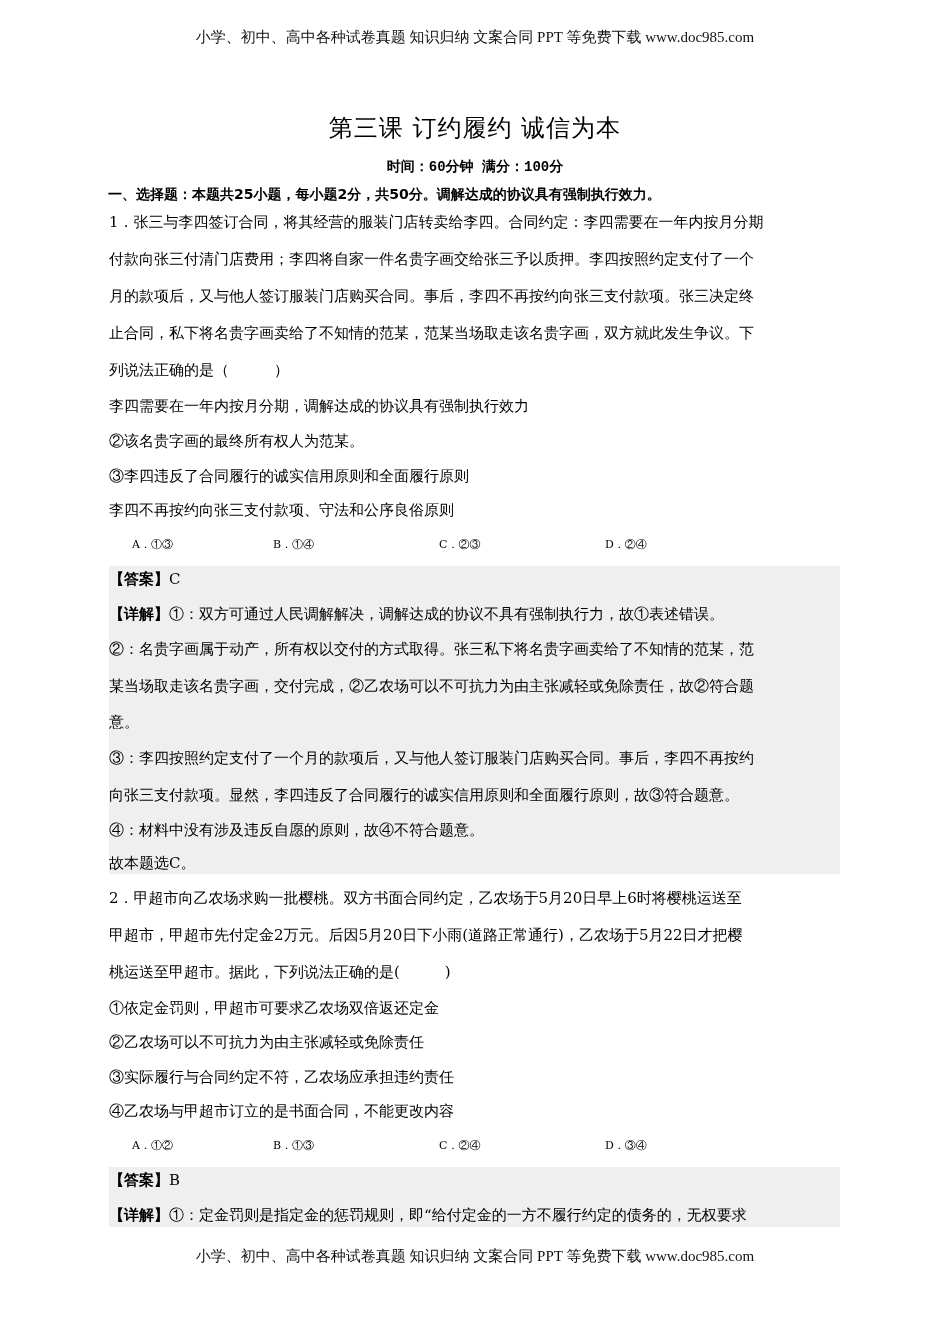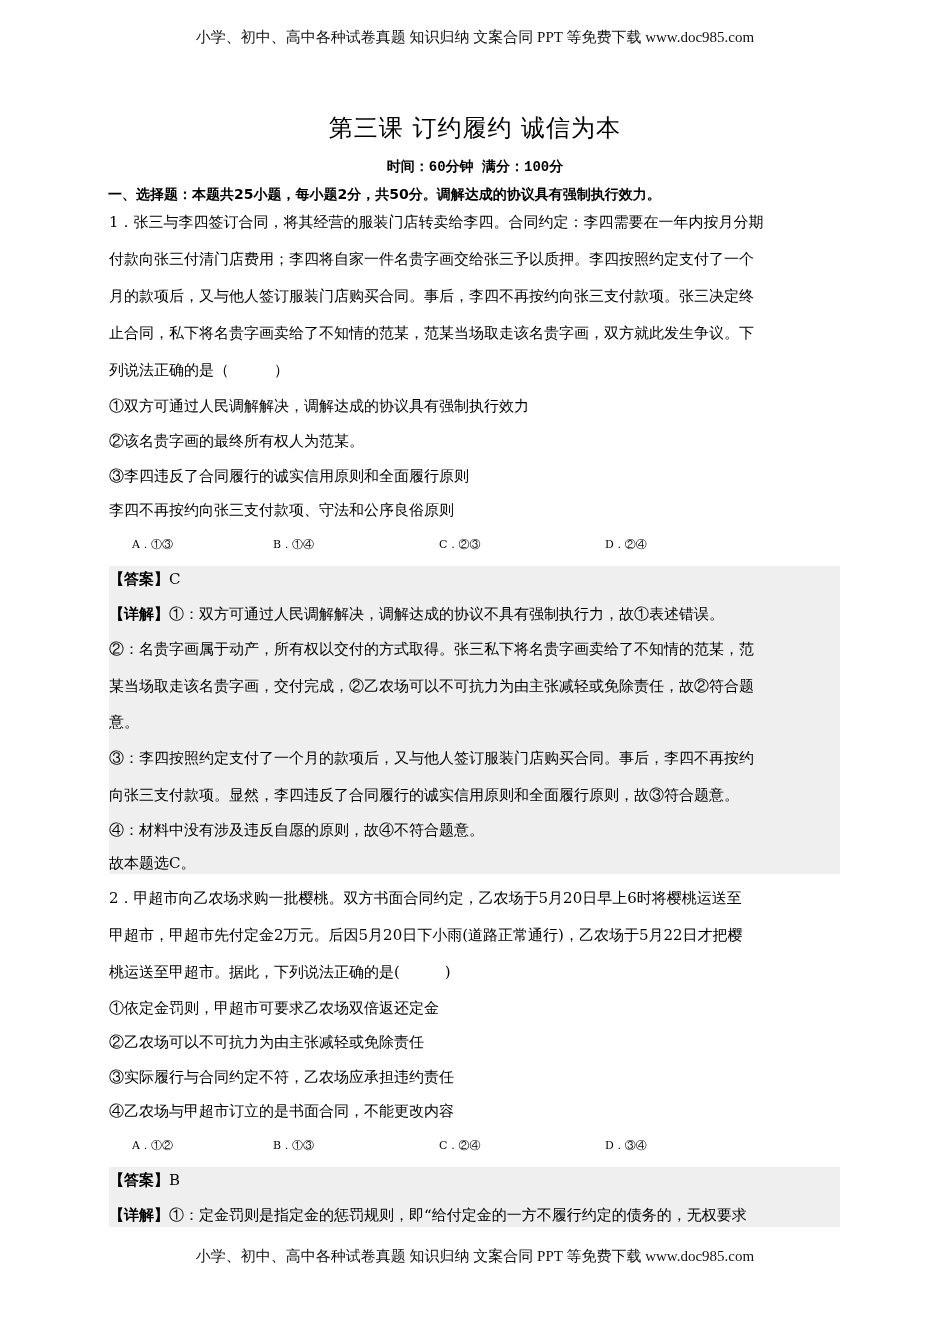--- a/index.html
+++ b/index.html
@@ -53,21 +53,21 @@
 <div class="meta">时间：60分钟  满分：100分</div>
 <div class="section">一、选择题：本题共25小题，每小题2分，共50分。调解达成的协议具有强制执行效力。</div>
 
 <div>
   <div class="line" style="top:212px">1．张三与李四签订合同，将其经营的服装门店转卖给李四。合同约定：李四需要在一年内按月分期</div>
   <div class="line" style="top:249px">付款向张三付清门店费用；李四将自家一件名贵字画交给张三予以质押。李四按照约定支付了一个</div>
   <div class="line" style="top:286px">月的款项后，又与他人签订服装门店购买合同。事后，李四不再按约向张三支付款项。张三决定终</div>
   <div class="line" style="top:323px">止合同，私下将名贵字画卖给了不知情的范某，范某当场取走该名贵字画，双方就此发生争议。下</div>
   <div class="line" style="top:360px">列说法正确的是（　　　）</div>
 
-  <div class="line" style="top:396px">①双方可通过人民调解解决，调解达成的协议具有强制执行效力</div>
+  <div class="line" style="top:396px">李四需要在一年内按月分期，调解达成的协议具有强制执行效力</div>
   <div class="line" style="top:431px">②该名贵字画的最终所有权人为范某。</div>
   <div class="line" style="top:466px">③李四违反了合同履行的诚实信用原则和全面履行原则</div>
   <div class="line" style="top:500px">李四不再按约向张三支付款项、守法和公序良俗原则</div>
 
   <div class="opts" style="top:535px">
     <span style="left:2px">A．①③</span>
     <span style="left:143px">B．①④</span>
     <span style="left:309px">C．②③</span>
     <span style="left:475px">D．②④</span>
   </div>

